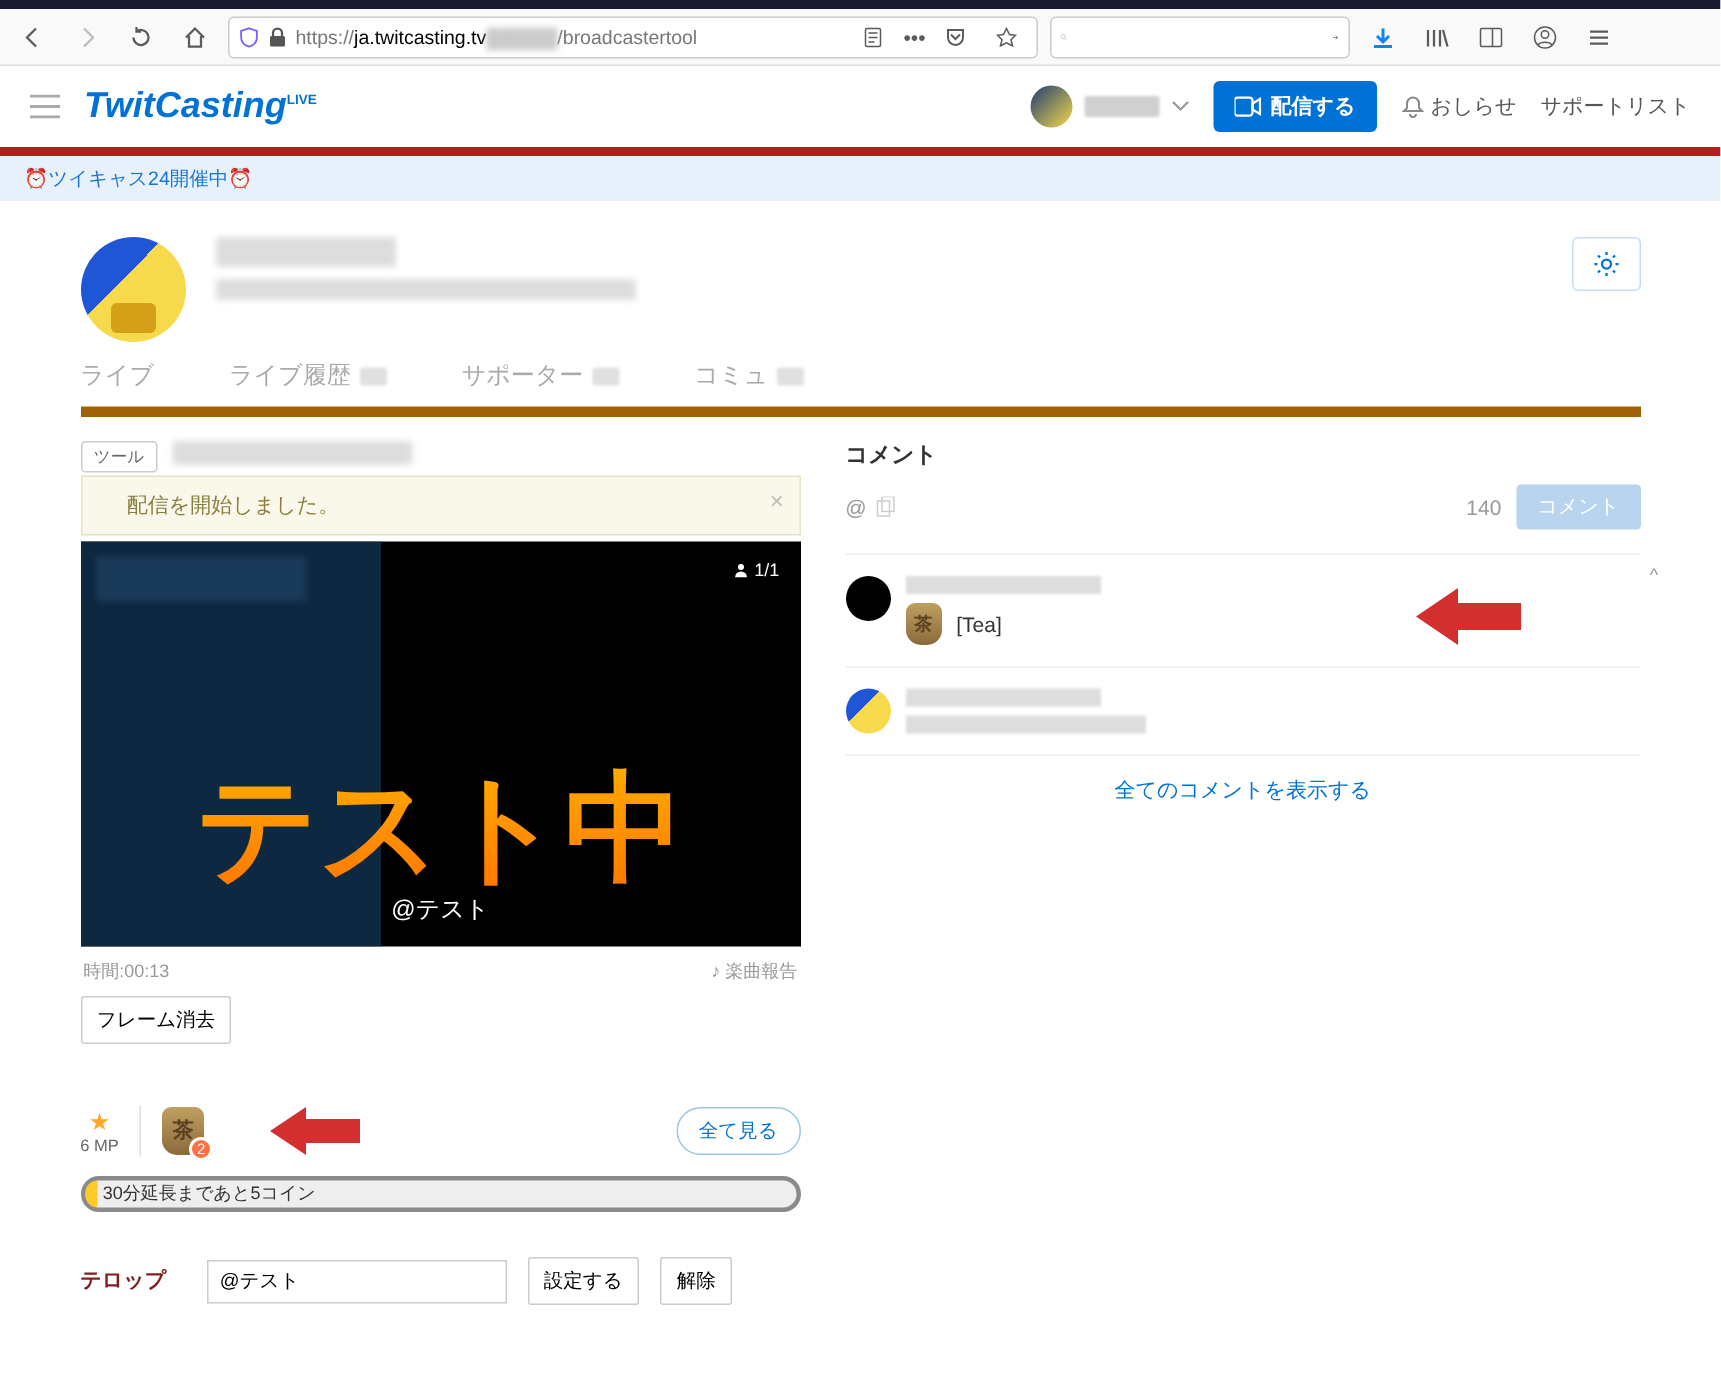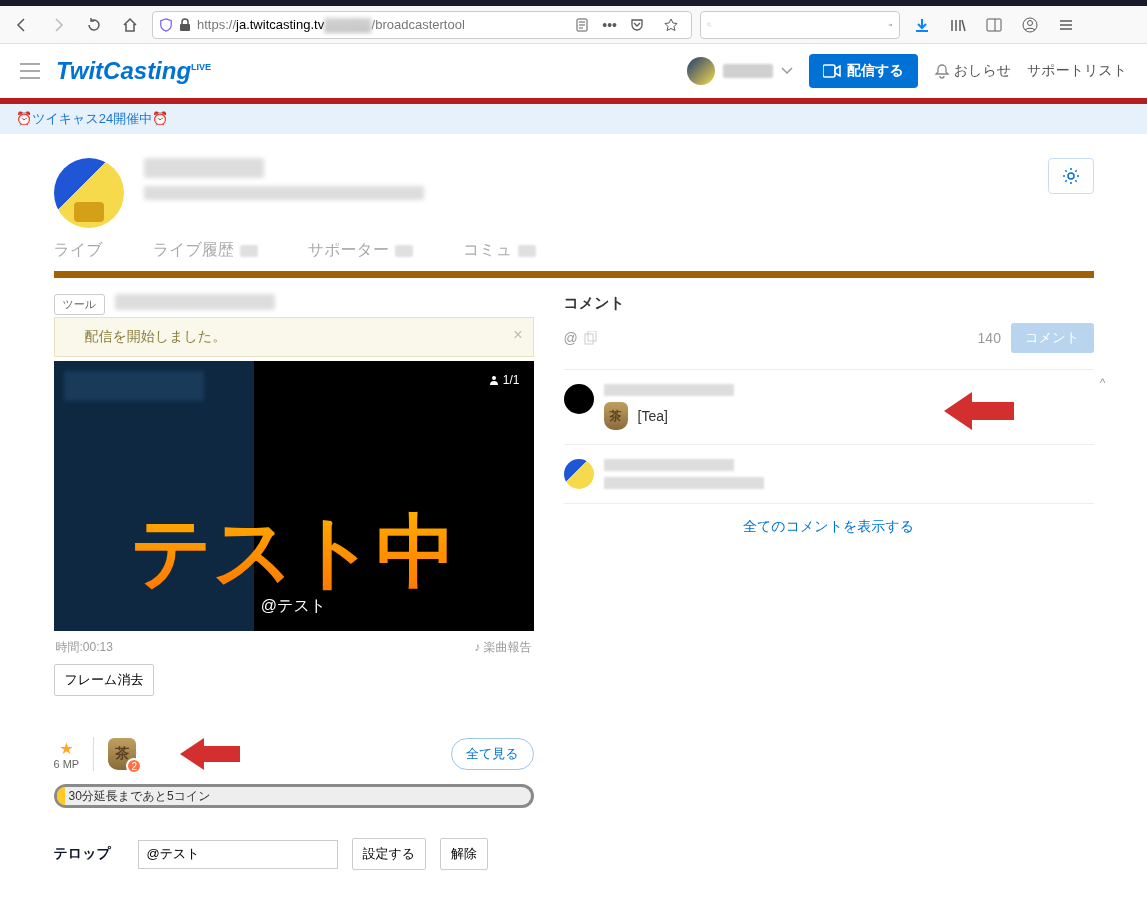--- a/index.html
+++ b/index.html
@@ -89,21 +89,21 @@
 .arrow-left { margin-left: 30px; }
 .arrow-red { fill: #d32f2f; }
 .btn-see-all { border: 1px solid #9cc5ea; color: #0072d6; background: #fff; padding: 6px 14px; border-radius: 16px; cursor: pointer; font-size: 13px; }
 
 .progress { margin-top: 12px; background: #8a8a8a; border-radius: 14px; height: 24px; position: relative; overflow: hidden; padding: 3px; }
 .progress-inner { height: 100%; background: #eee; border-radius: 10px; position: relative; }
 .progress-bar { position: absolute; left: 0; top: 0; height: 100%; width: 8px; background: #ffca28; border-radius: 10px 0 0 10px; }
 .progress-text { position: absolute; left: 12px; top: 50%; transform: translateY(-50%); font-size: 12px; color: #333; }
 
 .telop-row { display: flex; align-items: center; gap: 14px; margin-top: 30px; }
-.telop-label { font-weight: bold; color: #0f172a; width: 70px; }
+.telop-label { font-weight: bold; color: #7f1d1d; width: 70px; }
 .telop-input { border: 1px solid #ccc; padding: 6px 8px; width: 200px; font-size: 13px; }
 
 
 .comment-title { font-weight: bold; font-size: 15px; margin-bottom: 10px; }
 .comment-box { border: 1px solid #ddd; width: 100%; height: 70px; padding: 8px; resize: none; font-size: 13px; font-family: inherit; outline: none; color: #aaa; }
 .comment-tools { display: flex; align-items: center; margin-top: 8px; }
 .at { color: #999; margin-right: 6px; }
 .copy-icon { color: #ccc; }
 .char-count { margin-left: auto; color: #999; margin-right: 10px; }
 .btn-comment { background: #b8d4ee; color: #fff; padding: 6px 14px; border: none; border-radius: 3px; cursor: pointer; }

